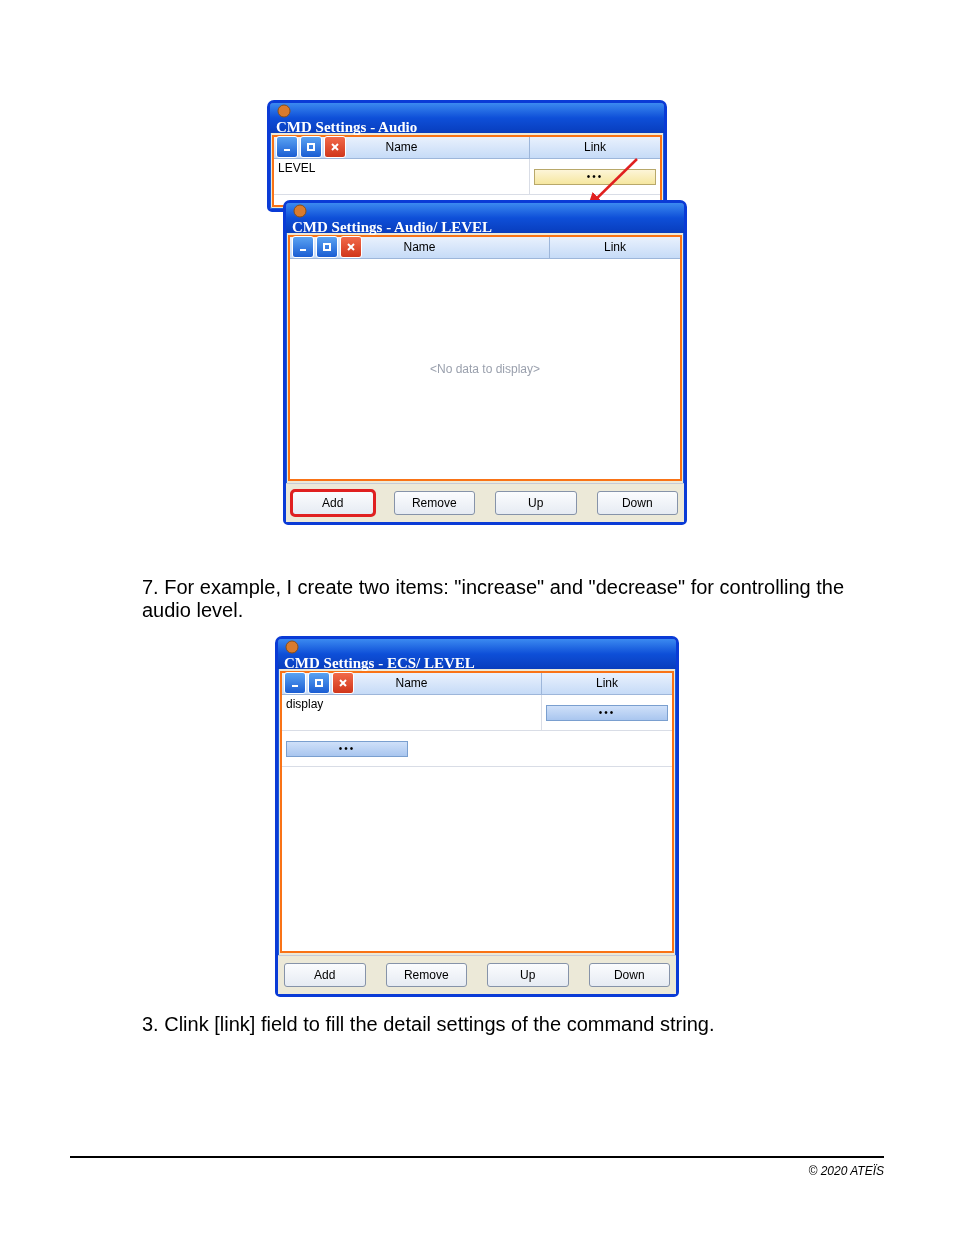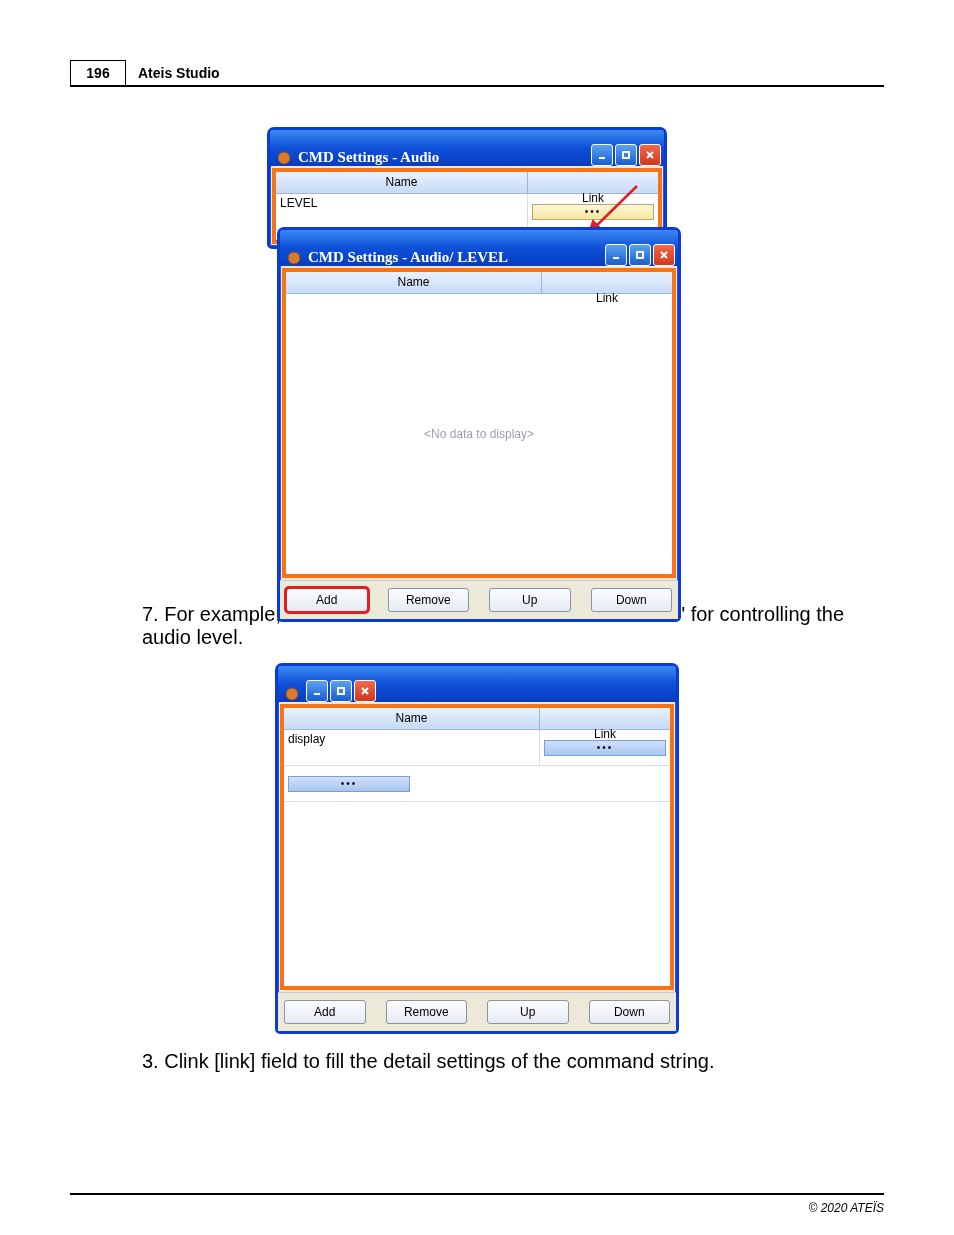--- a/index.html
+++ b/index.html
@@ -54,25 +54,26 @@
   }
   
   .xp-window {
     border: 3px solid #0a3bd6;
     border-radius: 7px 7px 5px 5px;
     background: #ece9d8;
     box-shadow: 0 0 0 1px #1b5bd9 inset;
   }
   .xp-titlebar {
     background: linear-gradient(to bottom, #3b8af0 0%, #0e4fd8 50%, #083dbd 100%);
-    height: 36px;
+    height: 30px;
     display: flex;
-    align-items: flex-end;
+    align-items: flex-start;
     padding: 0 3px 0 6px;
     border-radius: 4px 4px 0 0;
+    flex-direction: column;
   }
   .xp-icon {
     width: 16px; height: 16px; margin-right: 6px;
     display:inline-flex; align-items:center; justify-content:center;
   }
   .xp-title-text {
     color: #fff;
     font-family: "Times New Roman", Georgia, serif;
     font-weight: bold;
     font-size: 15px;
@@ -85,52 +86,52 @@
     border-radius: 3px;
     display:flex; align-items:center; justify-content:center;
     font-weight:bold; font-size:13px; color:#fff;
     border: 1px solid #fff;
   }
   .xp-ctrl.min, .xp-ctrl.max { background: linear-gradient(to bottom,#5aa3f2,#1a5dd3); }
   .xp-ctrl.close { background: linear-gradient(to bottom,#f26a4a,#d0361b); }
   .xp-ctrl svg { stroke:#fff; stroke-width:2; fill:none; }
   .xp-client {
     background: #fff;
-    border: 4px solid #f97316;
+    border: 2px solid #f97316;
     margin: 2px;
   }
   .cols-hdr {
     display:flex;
     height: 22px;
     background: linear-gradient(to bottom,#e9f1fd,#c6dbf7);
     border-bottom: 1px solid #9db6da;
     font-size: 12px;
   }
   .cols-hdr .c1 { flex: 1; text-align:center; padding-top:3px; border-right:1px solid #9db6da;}
-  .cols-hdr .c2 { width: 130px; text-align:center; padding-top:19px;}
+  .cols-hdr .c2 { width: 130px; text-align:center; padding-top:3px;}
   .data-row {
     display:flex; height:36px;
     border-bottom:1px solid #d9dde6;
     font-size:12px;
   }
   .data-row .c1 { flex:1; padding:2px 4px; border-right:1px solid #d9dde6;}
   .data-row .c2 { width:130px; padding:1px 4px; display:flex; align-items:center; justify-content:center;}
   .link-btn {
     width: 100%; height: 16px;
     background: linear-gradient(to bottom,#fdf5d8,#f6e7a0);
     border:1px solid #b8a86a;
     font-size:10px; letter-spacing:2px;
     display:flex; align-items:center; justify-content:center;
   }
   .link-btn.blue {
     background: linear-gradient(to bottom,#cfe0f9,#a9c6ef);
     border:1px solid #7a9fcf;
   }
   .empty-body {
-    height: 280px;
+    height: 220px;
     display:flex; align-items:center; justify-content:center;
     color:#9aa0ad; font-size:12px;
   }
   .btn-row {
     display:flex; gap:20px; padding:7px 6px;
     background:#ece9d8;
     border-top:1px solid #c6cbd6;
   }
   .xp-btn {
     flex:1;
@@ -138,34 +139,30 @@
     background: linear-gradient(to bottom,#fbfcfe,#e6ebf3);
     border:1px solid #8693a9;
     border-radius:3px;
     font-size:12px;
     display:flex; align-items:center; justify-content:center;
   }
   .highlight-red { outline: 3px solid #e02020; outline-offset:-1px; }
   
   .stack-wrap { position:relative; width: 420px; height: 460px; }
   .stack-back { position:absolute; top:0; left:0; width:400px; }
-  .stack-front { position:absolute; top:100px; left:10px; width:404px; }
+  .stack-front { position:absolute; top:100px; left:16px; width:404px; }
   .arrow-svg { position:absolute; top:54px; left:310px; width:70px; height:60px; pointer-events:none;}
   
   .single-wrap { width: 404px; }
 </style>
 </head>
 <body>
 
 <div class="page">
 
-  <div class="header-row">
-    <div class="page-num-box">196</div>
-    <div class="page-title">Ateis Studio</div>
-  </div>
 
   <div class="figure-area">
     <div class="stack-wrap">
 
       <div class="xp-window stack-back">
         <div class="xp-titlebar">
           <span class="xp-icon">
             <svg viewBox="0 0 16 16">
                 <circle cx="8" cy="8" r="6" fill="#d97b2e" stroke="#8c4e15"></circle>
               </svg>
@@ -262,20 +259,21 @@
 
   <div class="figure-area" style="margin-top:4px;">
     <div class="single-wrap">
       <div class="xp-window">
         <div class="xp-titlebar">
           <span class="xp-icon">
             <svg viewBox="0 0 16 16">
                 <circle cx="8" cy="8" r="6" fill="#d97b2e" stroke="#8c4e15"></circle>
               </svg>
           </span>
+          <span class="xp-title-text">CMD Settings - ECS/ LEVEL</span>
           <div class="xp-ctrl-group">
             <div class="xp-ctrl min">
                 <svg width="10" height="10">
                   <line x1="2" y1="8" x2="8" y2="8"></line>
                 </svg>
               </div>
             <div class="xp-ctrl max">
                 <svg width="10" height="10">
                   <rect x="2" y="2" width="6" height="6"></rect>
                 </svg>

